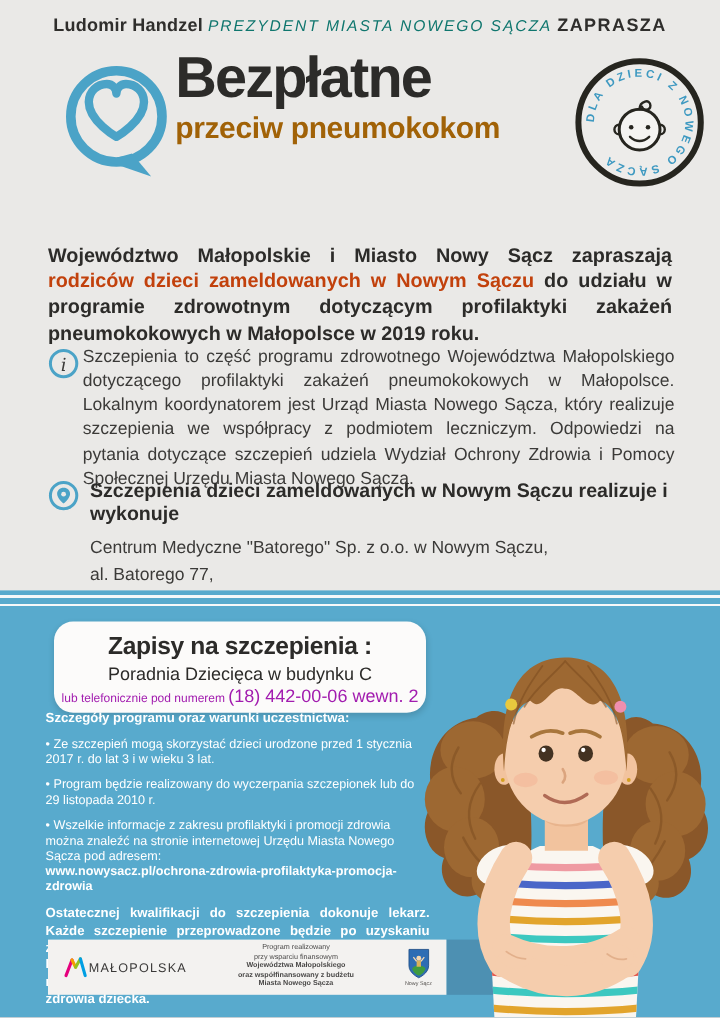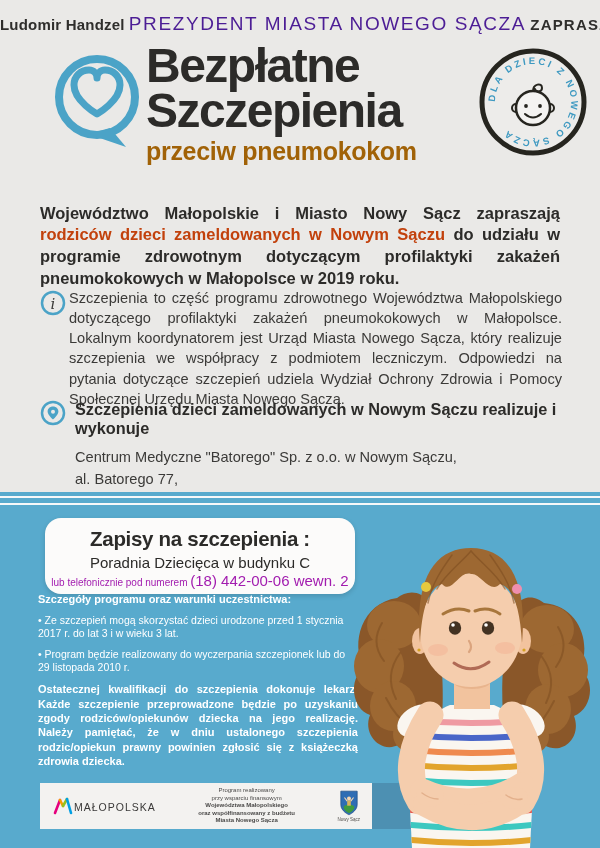--- a/index.html
+++ b/index.html
@@ -2,21 +2,21 @@
 <html><head>
 <meta charset="utf-8">
 <style>
   html,body{margin:0;padding:0;background:#c9c9c9;}
   .poster{position:relative;width:600px;height:848px;background:#eae9e7;overflow:hidden;
           font-family:"Liberation Sans",sans-serif;color:#2d2c2a;}
 
   
   .hdr{position:absolute;top:13px;left:0;right:0;text-align:center;font-size:15px;color:#2f2e2c;white-space:nowrap;}
   .hdr-name{font-weight:700;letter-spacing:.2px;}
-  .hdr-role{font-weight:400;color:#4c1d95;letter-spacing:1.6px;font-size:19px;}
+  .hdr-role{font-weight:400;color:#0f766e;letter-spacing:1.6px;font-size:13px;font-style:italic;}
   .hdr-action{font-weight:700;letter-spacing:1.2px;}
 
   
   .logo{position:absolute;left:50px;top:52px;}
   .title-block{position:absolute;left:146px;top:44px;}
   .title-line{font-size:48px;font-weight:700;letter-spacing:-1.5px;line-height:.93;color:#2c2b29;}
   .subtitle{font-size:25px;font-weight:700;color:#a16207;margin-top:4px;letter-spacing:-.3px;}
   .badge{position:absolute;left:477px;top:46px;}
 
   
@@ -80,21 +80,20 @@
   </div>
 
   <svg class="logo" width="96" height="102" viewBox="0 0 96 102">
     <circle cx="47" cy="45" r="38" fill="none" stroke="#4ba3c7" stroke-width="8"></circle>
     <path d="M60,76 L76,95 L38,82 Z" fill="#4ba3c7"></path>
     <path d="M47,62 C47,62 24,49 24,33 C24,24 31,18 39,18 C44,18 47,22 47,26 C47,22 50,18 55,18 C63,18 70,24 70,33 C70,49 47,62 47,62 Z" fill="none" stroke="#4ba3c7" stroke-width="7" stroke-linejoin="round"></path>
   </svg>
 
   <div class="title-block">
     <div class="title-line">Bezpłatne</div>
-    <div class="title-line">Szczepienia</div>
     <div class="subtitle">przeciw pneumokokom</div>
   </div>
 
   <svg class="badge" width="112" height="112" viewBox="0 0 112 112">
     <circle cx="56" cy="56" r="51" fill="#edecea" stroke="#26251f" stroke-width="5"></circle>
     <defs>
       <path id="badgePath" d="M 18,56 A 38,38 0 1 1 94,56 A 38,38 0 1 1 18,56"></path>
     </defs>
     <text font-size="9.5" font-weight="700" fill="#3e99c1" letter-spacing="2.6" font-family="Liberation Sans, sans-serif">
       <textPath href="#badgePath">DLA DZIECI Z NOWEGO SĄCZA</textPath>
@@ -144,20 +143,24 @@
     <div class="signup">
       <div class="signup-title">Zapisy na szczepienia :</div>
       <div class="signup-line1">Poradnia Dziecięca w budynku C</div>
       <div class="signup-phone-row"><span class="signup-phone-prefix">lub telefonicznie pod numerem </span><span class="signup-phone">(18) 442-00-06 wewn. 2</span></div>
     </div>
 
     <div class="details">
       <div class="details-head">Szczegóły programu oraz warunki uczestnictwa:</div>
       <div class="bullet">•  Ze szczepień mogą skorzystać dzieci urodzone przed 1 stycznia 2017 r. do lat 3 i w wieku 3 lat.</div>
       <div class="bullet">•  Program będzie realizowany do wyczerpania szczepionek lub do 29 listopada 2010 r.</div>
+      <div class="bullet">
+        <span>•  Wszelkie informacje z zakresu profilaktyki i promocji zdrowia można znaleźć na stronie internetowej Urzędu Miasta Nowego Sącza pod adresem:</span>
+        <strong class="url">www.nowysacz.pl/ochrona-zdrowia-profilaktyka-promocja-zdrowia</strong>
+      </div>
       <div class="final-note">Ostatecznej kwalifikacji do szczepienia dokonuje lekarz. Każde szczepienie przeprowadzone będzie po uzyskaniu zgody rodziców/opiekunów dziecka na jego realizację. Należy pamiętać, że w dniu ustalonego szczepienia rodzic/opiekun prawny powinien zgłosić się z książeczką zdrowia dziecka.</div>
 
     </div>
 
     <div class="dark-strip"></div>
 
     <div class="footer-bar">
       <div class="malo">
         <svg width="22" height="18" viewBox="0 0 22 18">
           <polyline points="3,16 8,3" fill="none" stroke="#e5007d" stroke-width="2.6" stroke-linecap="round"></polyline>

